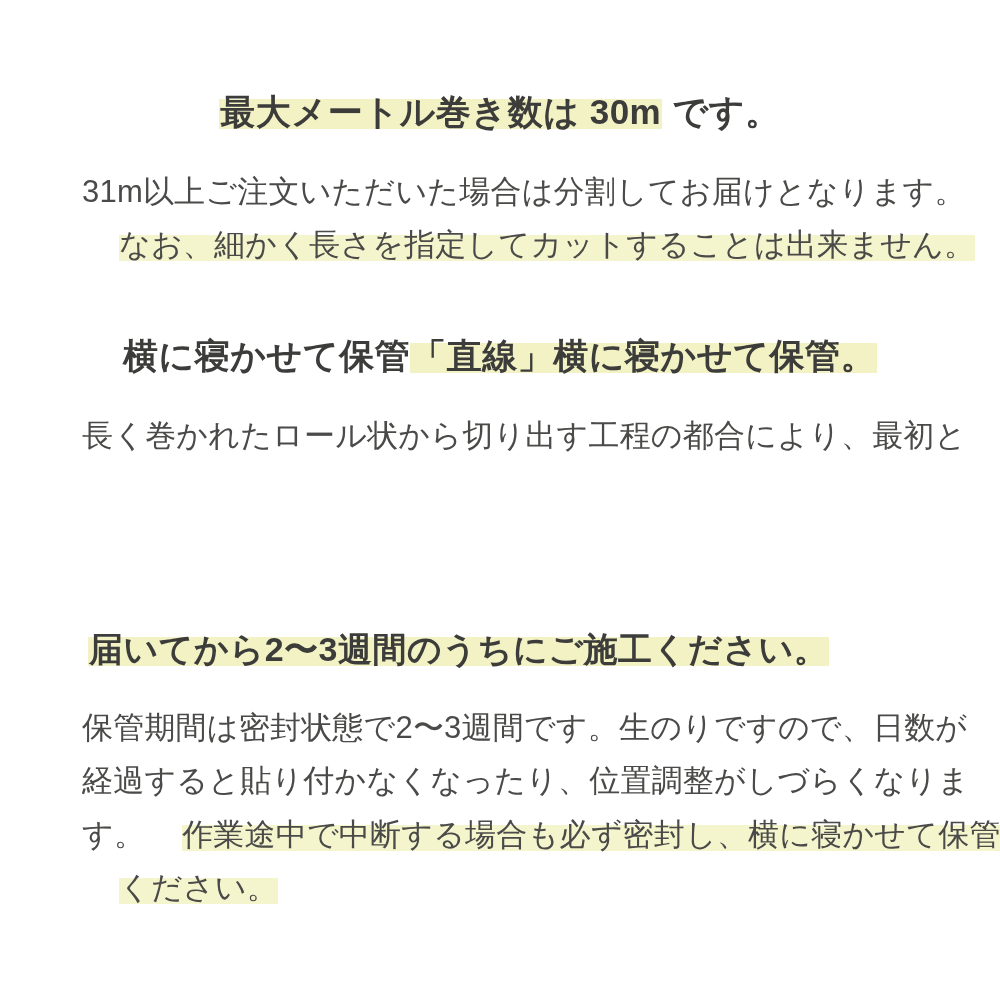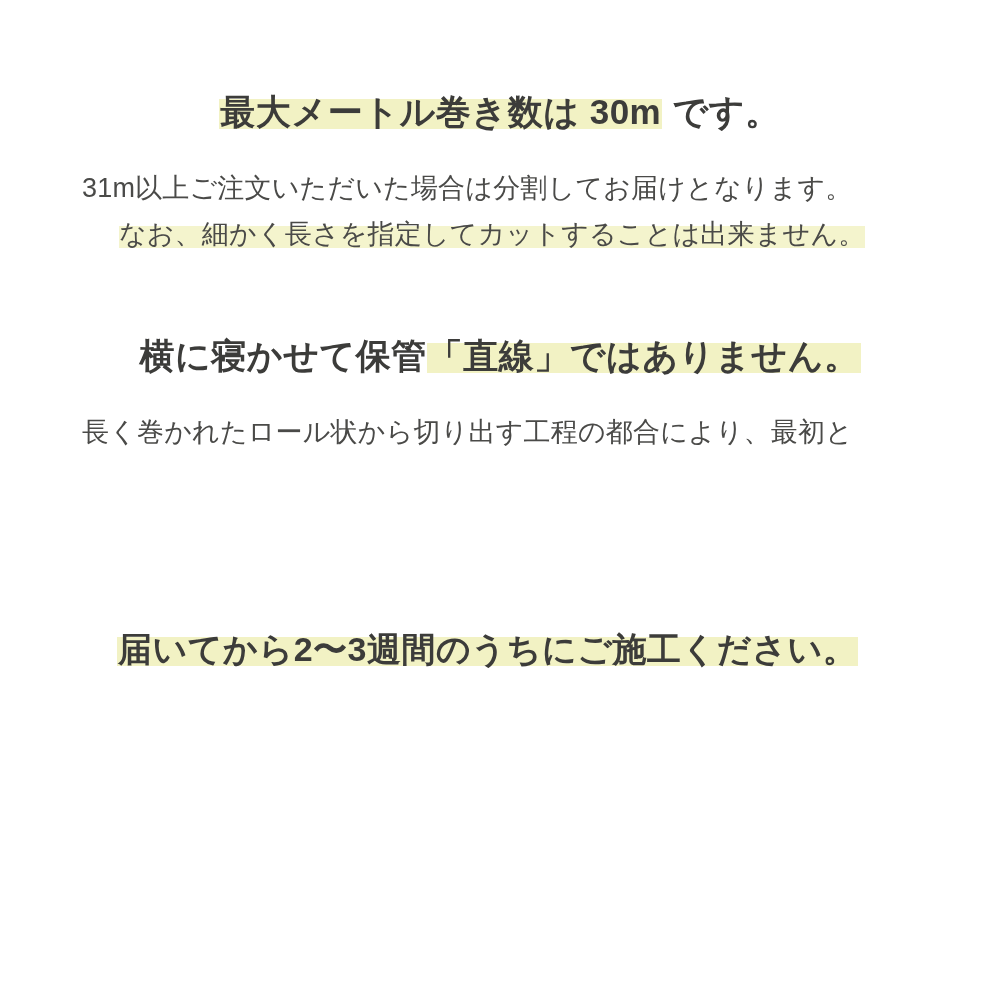--- a/index.html
+++ b/index.html
@@ -41,26 +41,26 @@
     padding: 0 85px;
     text-align: center;
     white-space: nowrap;
   }
   .heading .hl {
     background: linear-gradient(to bottom, rgba(255,255,255,0) 18%, #f2f2c4 18%, #f2f2c4 96%, rgba(255,255,255,0) 96%);
     padding: 0 1px;
   }
   .heading.left {
     text-align: left;
-    padding-left: 117px;
+    padding-left: 88px;
     font-size: 34px;
   }
 
   .body-text {
-    font-size: 27px;
+    font-size: 31px;
     line-height: 1.72;
     color: #4a4a48;
     margin: 0;
     padding: 0 82px;
     text-align: left;
     letter-spacing: 0.2px;
   }
   .body-text .hl {
     background: linear-gradient(to bottom, rgba(255,255,255,0) 22%, #f4f4cd 22%, #f4f4cd 97%, rgba(255,255,255,0) 97%);
     margin-left: 37px;
@@ -76,25 +76,31 @@
   <div class="section section-1">
     <div class="heading"><span class="hl">最大メートル巻き数は 30m</span><span> です。</span></div>
     <div class="gap-sm"></div>
     <div class="body-text">
       <span class="nowrapline"><span>31m以上ご注文いただいた場合は分割してお届けとなります。</span></span>
       <span class="nowrapline"><span class="hl">なお、細かく長さを指定してカットすることは出来ません。</span></span>
     </div>
   </div>
 
   <div class="section section-2">
-    <div class="heading"><span>横に寝かせて保管</span><span class="hl">「直線」ではありません。</span></div>
+    <div class="heading"><span>横に寝かせて保管</span><span class="hl">「直線」横に寝かせて保管。</span></div>
     <div class="gap-sm"></div>
     <div class="body-text">
       <span class="nowrapline"><span>長く巻かれたロール状から切り出す工程の都合により、最初と</span></span>
     </div>
   </div>
 
   <div class="section section-3">
     <div class="heading left"><span class="hl">届いてから2〜3週間のうちにご施工ください。</span></div>
     <div class="gap-sm"></div>
+    <div class="body-text">
+      <span class="nowrapline"><span>保管期間は密封状態で2〜3週間です。生のりですので、日数が</span></span>
+      <span class="nowrapline"><span>経過すると貼り付かなくなったり、位置調整がしづらくなりま</span></span>
+      <span class="nowrapline"><span>す。</span><span class="hl">作業途中で中断する場合も必ず密封し、横に寝かせて保管</span></span>
+      <span class="nowrapline"><span class="hl">ください。</span></span>
+    </div>
   </div>
 
 </div>
 
 </body></html>

